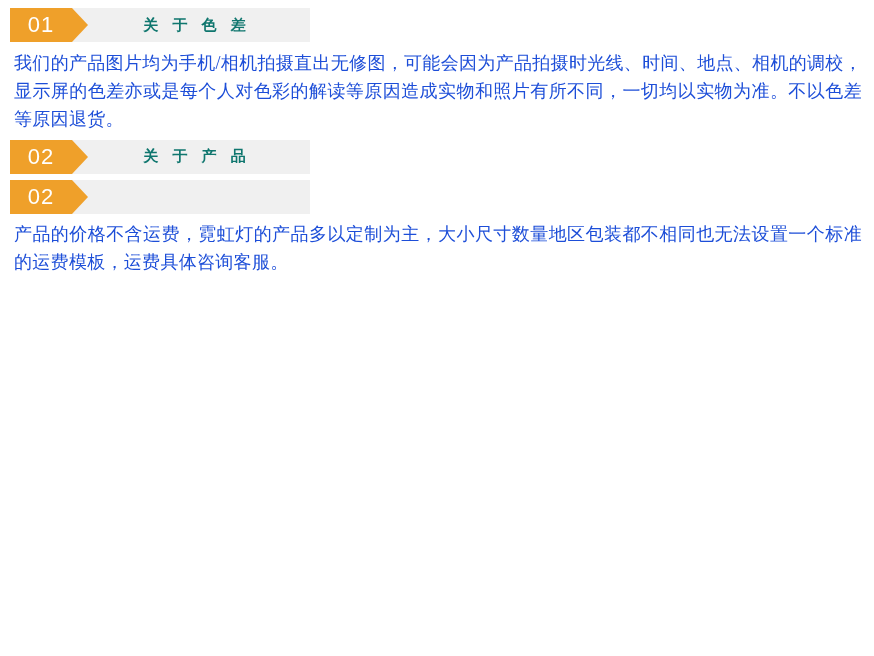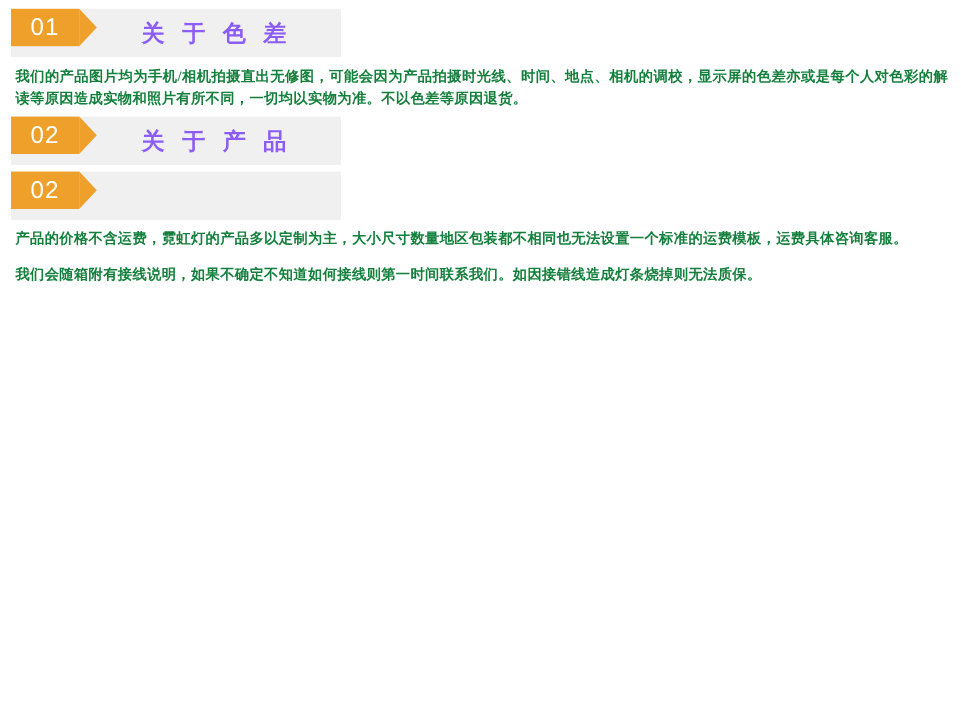--- a/index.html
+++ b/index.html
@@ -20,21 +20,21 @@
     box-sizing: border-box;
     padding: 8px 10px 0 10px;
     position: relative;
   }
   .section {
     margin-bottom: 6px;
   }
   .section-head {
     display: flex;
     align-items: stretch;
-    height: 44px;
+    height: 34px;
     background: #f0f0f0;
     width: 300px;
     position: relative;
   }
   .num-box {
     background: #efa02a;
     color: #ffffff;
     font-family: "Liberation Sans", sans-serif;
     font-size: 22px;
     font-weight: 400;
@@ -54,36 +54,36 @@
     border-bottom: 17px solid transparent;
     border-left: 16px solid #efa02a;
     flex: 0 0 auto;
   }
   .head-title {
     flex: 1;
     display: flex;
     align-items: center;
     justify-content: center;
     font-family: "Liberation Sans", sans-serif;
-    font-size: 21px;
+    font-size: 15px;
     font-weight: 700;
     letter-spacing: 5px;
-    color: #8b5cf6;
+    color: #0f766e;
     padding-right: 6px;
     padding-left: 2px;
   }
   .body-text {
     font-family: "Liberation Serif", "DejaVu Serif", serif;
-    font-size: 13px;
+    font-size: 18px;
     line-height: 1.55;
     letter-spacing: 0.3px;
-    color: #15803d;
+    color: #1d4ed8;
     padding: 7px 2px 0 4px;
     text-align: justify;
-    font-weight: 700;
+    font-weight: 400;
   }
   .sec-01 .body-text { padding-top: 8px; }
 </style>
 </head>
 <body>
 
 <div class="page">
 
   <div class="section sec-01">
     <div class="section-head">
@@ -107,16 +107,15 @@
       <div class="num-box">02</div>
       <div class="num-arrow"></div>
     </div>
     <div class="body-text">产品的价格不含运费，霓虹灯的产品多以定制为主，大小尺寸数量地区包装都不相同也无法设置一个标准的运费模板，运费具体咨询客服。</div>
   </div>
 
   <div class="section sec-04">
   </div>
 
   <div class="section sec-05">
-    <div class="body-text">我们会随箱附有接线说明，如果不确定不知道如何接线则第一时间联系我们。如因接错线造成灯条烧掉则无法质保。</div>
   </div>
 
 </div>
 
 </body></html>

